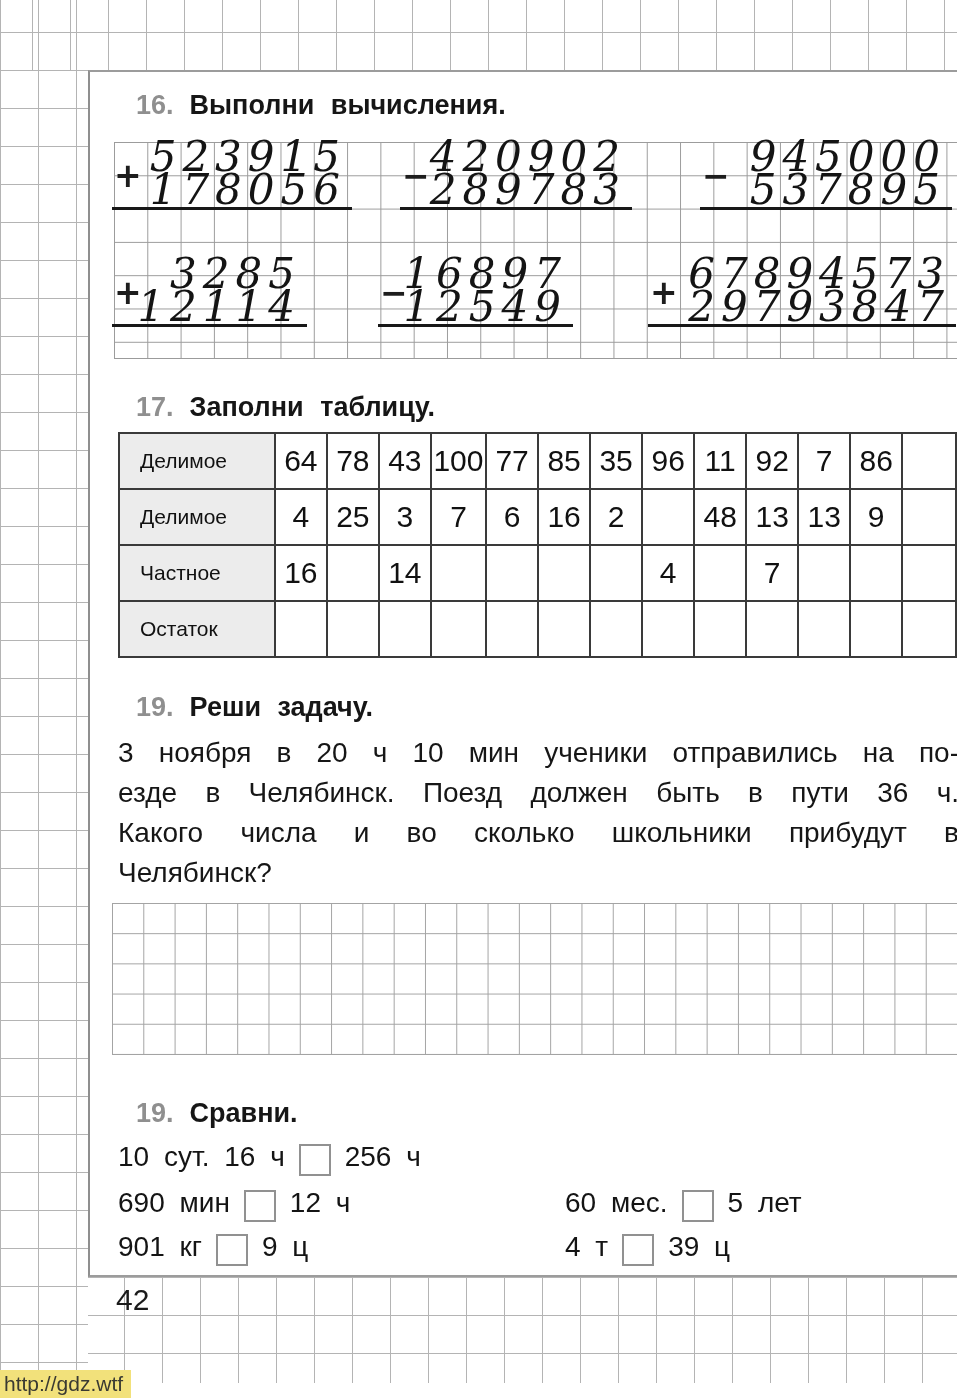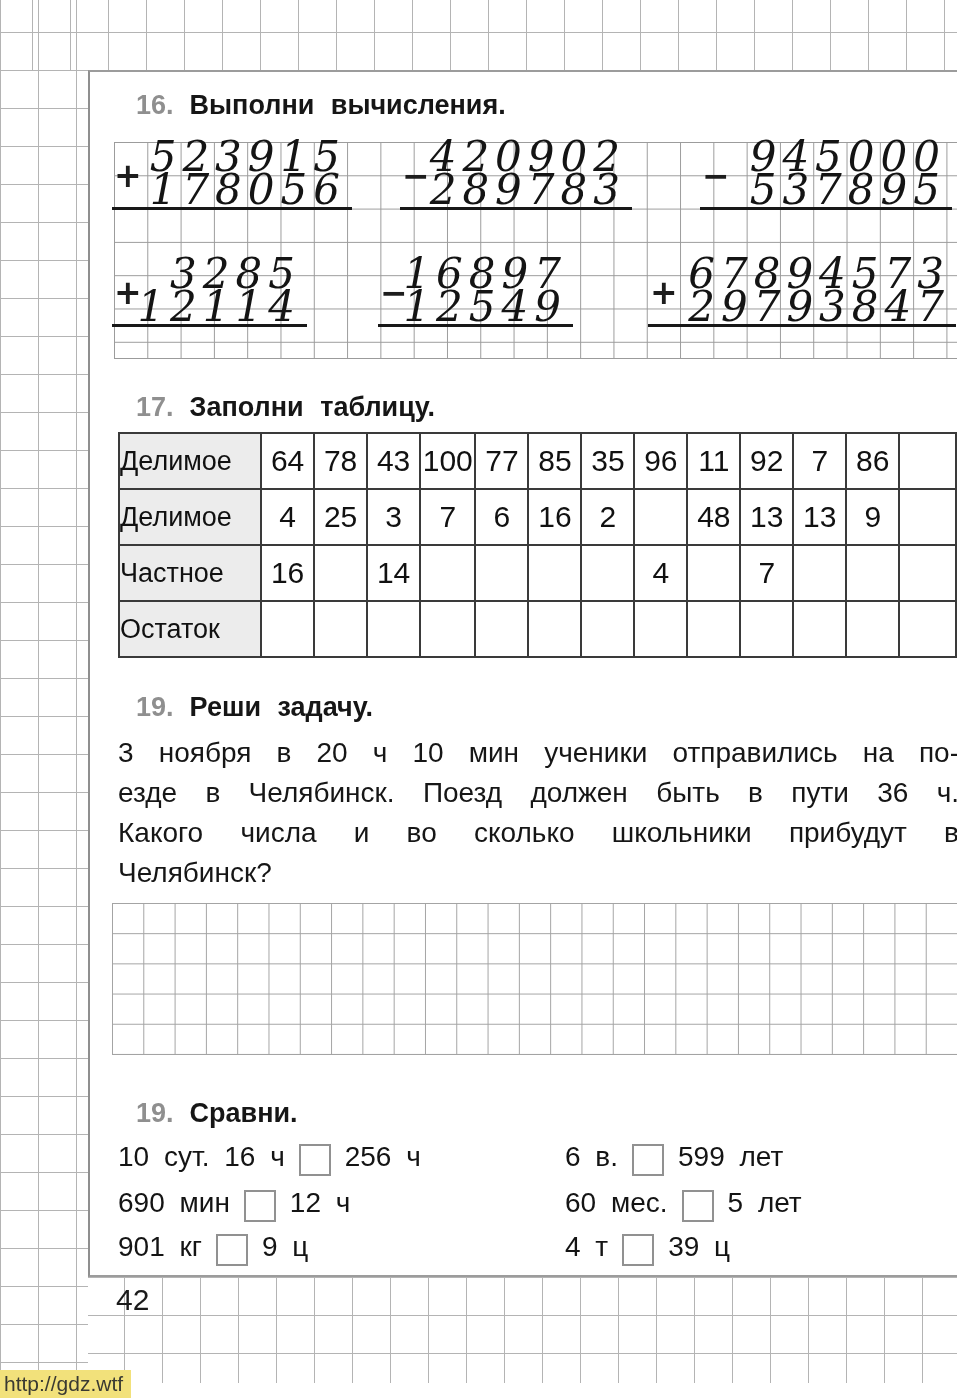--- a/index.html
+++ b/index.html
@@ -43,22 +43,22 @@
   .prob .drow { height:33px; line-height:32px; font-size:42px; letter-spacing:6px;
                 text-align:right; padding-right:6px; white-space:nowrap; color:#141414; }
   .prob .sign { position:absolute; left:2px; top:15px; font-size:33px; font-weight:bold;
                 font-style:normal; font-family:"DejaVu Sans", sans-serif; color:#1d1d1d; }
   .prob .rule { position:absolute; left:0; right:0; top:66px; height:3px; background:#181818; }
   
   #div-table { position:absolute; left:118px; top:432px; border-collapse:collapse;
                table-layout:fixed; }
   #div-table td, #div-table th { border:2px solid #3a3a3a; height:54px; padding:0;
                text-align:center; font-weight:normal; font-size:30px; color:#111; }
-  #div-table th { width:145px; background:#ececec; font-size:27px; text-align:left;
-               padding-left:0; }
+  #div-table th { width:145px; background:#ececec; font-size:21px; text-align:left;
+               padding-left:20px; }
   #div-table td { width:54px; }
   #div-table td.partial { width:64px; }
   
   #task-text { position:absolute; left:118px; top:733px; width:841px; font-size:28px;
                line-height:40px; color:#161616; }
   #task-text .task-line { text-align:justify; text-align-last:justify; word-spacing:2px; }
   #task-text .task-line.last { text-align-last:left; }
   
   #ans-grid {
     position:absolute; left:112px; top:903px; width:845px; height:151px;
@@ -237,25 +237,20 @@
     <span class="a">690 мин</span>
     <span class="cmp-box"></span>
     <span class="b">12 ч</span>
   </div>
   <div class="cmp-row" style="left:118px; top:1230px;">
     <span class="a">901 кг</span>
     <span class="cmp-box"></span>
     <span class="b">9 ц</span>
   </div>
 
-  <div class="cmp-row" style="left:565px; top:1140px;">
-    <span class="a">6 в.</span>
-    <span class="cmp-box"></span>
-    <span class="b">599 лет</span>
-  </div>
   <div class="cmp-row" style="left:565px; top:1186px;">
     <span class="a">60 мес.</span>
     <span class="cmp-box"></span>
     <span class="b">5 лет</span>
   </div>
   <div class="cmp-row" style="left:565px; top:1230px;text-align:right;">
     <span class="a">4 т</span>
     <span class="cmp-box"></span>
     <span class="b">39 ц</span>
   </div>

